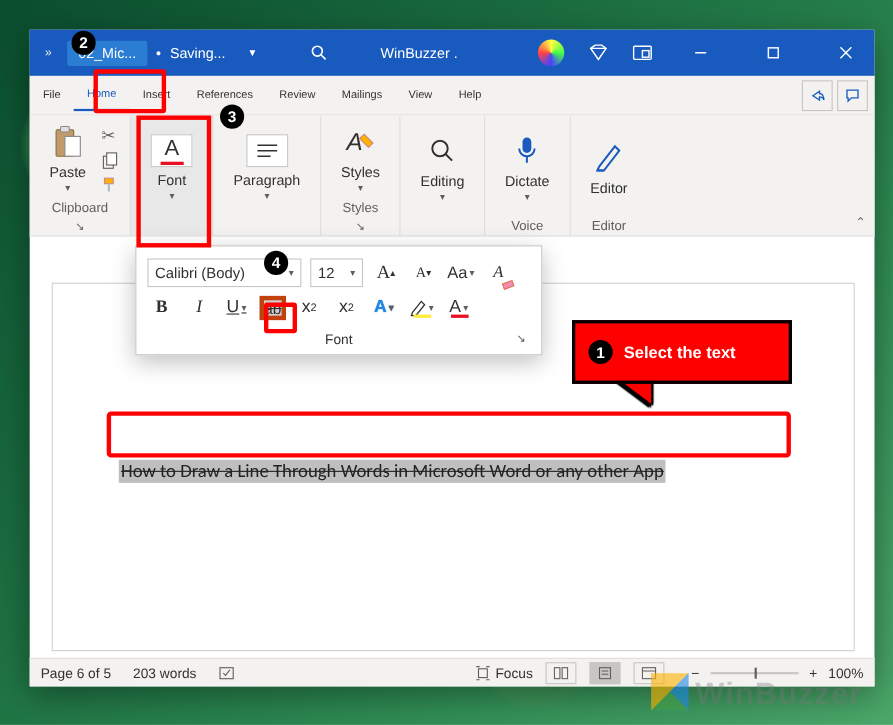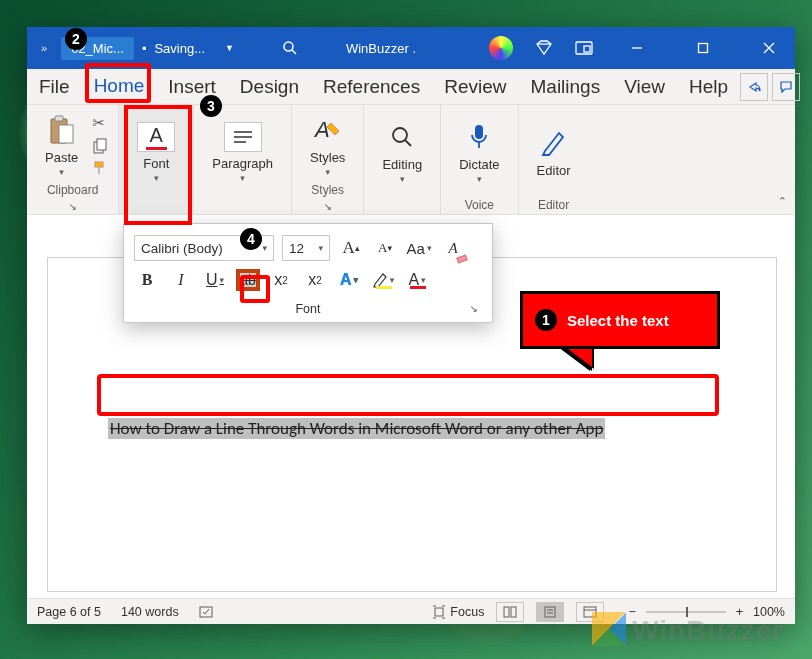--- a/index.html
+++ b/index.html
@@ -15,21 +15,21 @@
   .tb-left { display:flex; align-items:center; gap:8px; padding-left:8px; }
   .tb-chev { font-size:11px; opacity:.9; padding:0 6px; }
   .tb-doc { background:#2b7cd3; padding:4px 10px; border-radius:2px; }
   .tb-save { display:flex; align-items:center; gap:20px; }
   .tb-search { margin-left:40px; font-size:15px; }
   .tb-app { margin-left:40px; }
   .tb-right { margin-left:auto; display:flex; align-items:center; gap:22px; padding-right:4px; }
   .tb-btn { width:44px; height:42px; display:flex; align-items:center; justify-content:center; font-size:14px; }
   .avatar { width:24px; height:24px; border-radius:50%; background:conic-gradient(#ff4,#4f4,#44f,#f44,#ff4); }
   
-  .ribbon-tabs { height:36px; background:#f3f2f1; border-bottom:1px solid #e1dfdd; display:flex; align-items:center; font-size:19px; color:#323130; }
+  .ribbon-tabs { height:36px; background:#f3f2f1; border-bottom:1px solid #e1dfdd; display:flex; align-items:center; font-size:10px; color:#323130; }
   .ribbon-tabs .tab { padding:8px 12px; cursor:default; }
   .ribbon-tabs .tab.active { color:#185abd; border-bottom:2px solid #185abd; }
   .ribbon-tabs .right-icons { margin-left:auto; display:flex; gap:4px; padding-right:6px; }
   .right-icons .ri { width:28px; height:28px; border:1px solid #c8c6c4; display:flex; align-items:center; justify-content:center; font-size:13px; color:#185abd; }
   
   .ribbon-body { height:110px; background:#f3f2f1; border-bottom:1px solid #e1dfdd; display:flex; position:relative; }
   .rgroup { border-right:1px solid #e1dfdd; display:flex; flex-direction:column; align-items:center; justify-content:flex-start; padding:4px 10px 2px; font-size:12px; color:#605e5c; }
   .rgroup .top { flex:1; display:flex; align-items:center; gap:6px; }
   .rgroup .label { font-size:12px; color:#605e5c; padding-top:2px; display:flex; align-items:center; gap:4px;flex-direction:column;}
   .bigbtn { display:flex; flex-direction:column; align-items:center; gap:4px; font-size:13px; color:#323130; padding:4px 8px; }
@@ -149,21 +149,20 @@
             <line x1="11" y1="1" x2="1" y2="11" stroke="#fff" stroke-width="1.3"></line>
           </svg>
         </div>
     </div>
   </div>
 
   <div class="ribbon-tabs">
     <div class="tab">File</div>
     <div class="tab active">Home</div>
     <div class="tab">Insert</div>
-    <div class="tab">Design</div>
     <div class="tab">References</div>
     <div class="tab">Review</div>
     <div class="tab">Mailings</div>
     <div class="tab">View</div>
     <div class="tab">Help</div>
     <div class="right-icons">
       <div class="ri">
           <svg width="14" height="14" viewBox="0 0 14 14">
             <path d="M3 7 L9 3 L9 5 C13 5 13 11 13 11 C12 8 9 8 9 8 L9 11 Z" fill="none" stroke="#185abd" stroke-width="1.2"></path>
           </svg>
@@ -315,21 +314,21 @@
 
     <span class="collapse-caret">⌃</span>
   </div>
 
   <div class="doc-area">
     <span class="doc-text">How to Draw a Line Through Words in Microsoft Word or any other App</span>
   </div>
 
   <div class="statusbar">
     <span>Page 6 of 5</span>
-    <span>140 words</span>
+    <span>203 words</span>
     <span>
         <svg width="16" height="14">
           <rect x="1" y="2" width="12" height="10" fill="none" stroke="#605e5c"></rect>
           <path d="M4 7 L6 9 L10 4" fill="none" stroke="#605e5c"></path>
         </svg>
       </span>
     <div class="views">
       <span style="display:flex;align-items:center;gap:4px;">
           <svg width="14" height="14">
             <rect x="3" y="3" width="8" height="8" fill="none" stroke="#605e5c"></rect>

